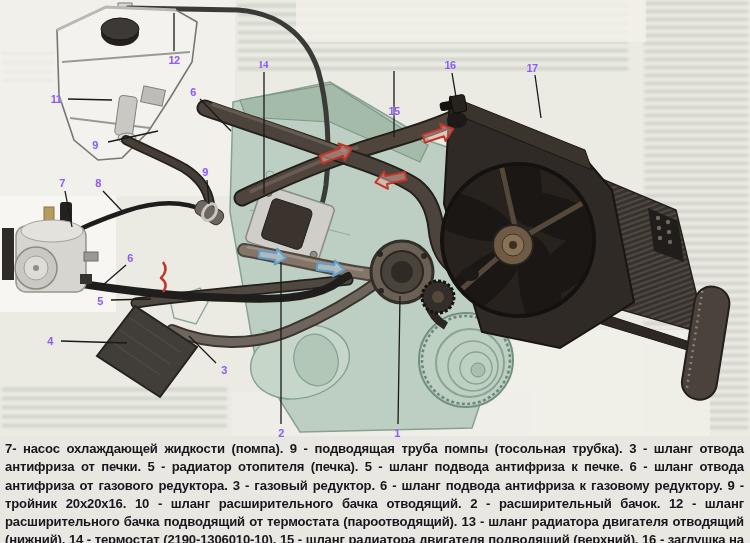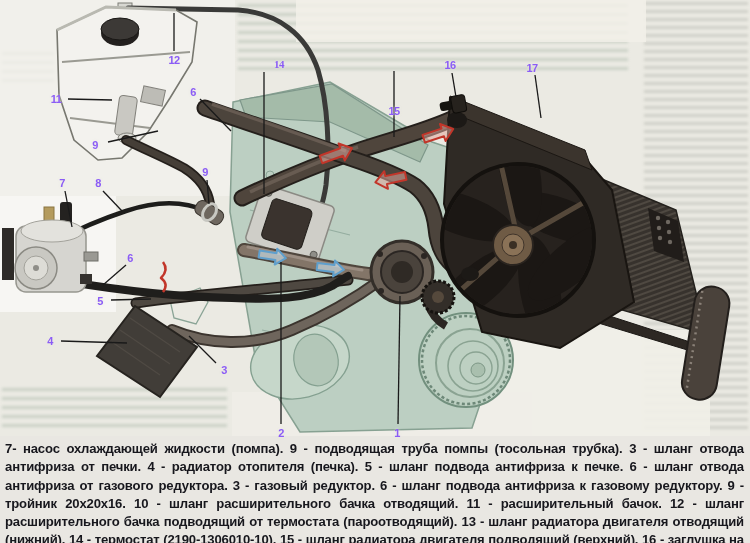--- a/index.html
+++ b/index.html
@@ -256,39 +256,39 @@
         <div class="callout" style="left: 50px; top: 341px;">4</div>
         <div class="callout" style="left: 100px; top: 301px;">5</div>
         <div class="callout" style="left: 130px; top: 258px;">6</div>
         <div class="callout" style="left: 62px; top: 183px;">7</div>
         <div class="callout" style="left: 98px; top: 183px;">8</div>
         <div class="callout" style="left: 205px; top: 172px;">9</div>
         <div class="callout" style="left: 95px; top: 145px;">9</div>
         <div class="callout" style="left: 56px; top: 99px; text-align: right;">11</div>
         <div class="callout" style="left: 174px; top: 60px;">12</div>
         <div class="callout" style="left: 193px; top: 92px;">6</div>
-        <div class="callout" style="left: 279px; top: 64px; font-family: Liberation Serif, serif;">14</div>
+        <div class="callout" style="left: 263px; top: 64px; font-family: Liberation Serif, serif;">14</div>
         <div class="callout" style="left: 394px; top: 63px; margin-top: 48px;">15</div>
         <div class="callout" style="left: 450px; top: 65px;">16</div>
         <div class="callout" style="left: 532px; top: 68px;">17</div>
       </div>
   </div>
 
   <div class="caption">
     <p><span>7- насос охлаждающей жидкости (помпа).</span>
 <span>9 - подводящая труба помпы (тосольная трубка).</span>
 <span>3 - шланг отвода антифриза от печки.</span>
-<span>4 - радиатор отопителя (печка).</span>
+<span>5 - радиатор отопителя (печка).</span>
 <span>5 - шланг подвода антифриза к печке.</span>
 <span>6 - шланг отвода антифриза от газового редуктора.</span>
 <span>3 - газовый редуктор.</span>
 <span>6 - шланг подвода антифриза к газовому редуктору.</span>
 <span>9 - тройник 20х20х16.</span>
 <span>10 - шланг расширительного бачка отводящий.</span>
-<span>11 - расширительный бачок.</span>
+<span>2 - расширительный бачок.</span>
 <span>12 - шланг расширительного бачка подводящий от термостата (пароотводящий).</span>
 <span>13 - шланг радиатора двигателя отводящий (нижний).</span>
 <span>14 - термостат (2190-1306010-10).</span>
 <span>15 - шланг радиатора двигателя подводящий (верхний).</span>
 <span>16 - заглушка на штуцер радиатора.</span>
 </p>
   </div>
 </div>
 
 </body></html>

